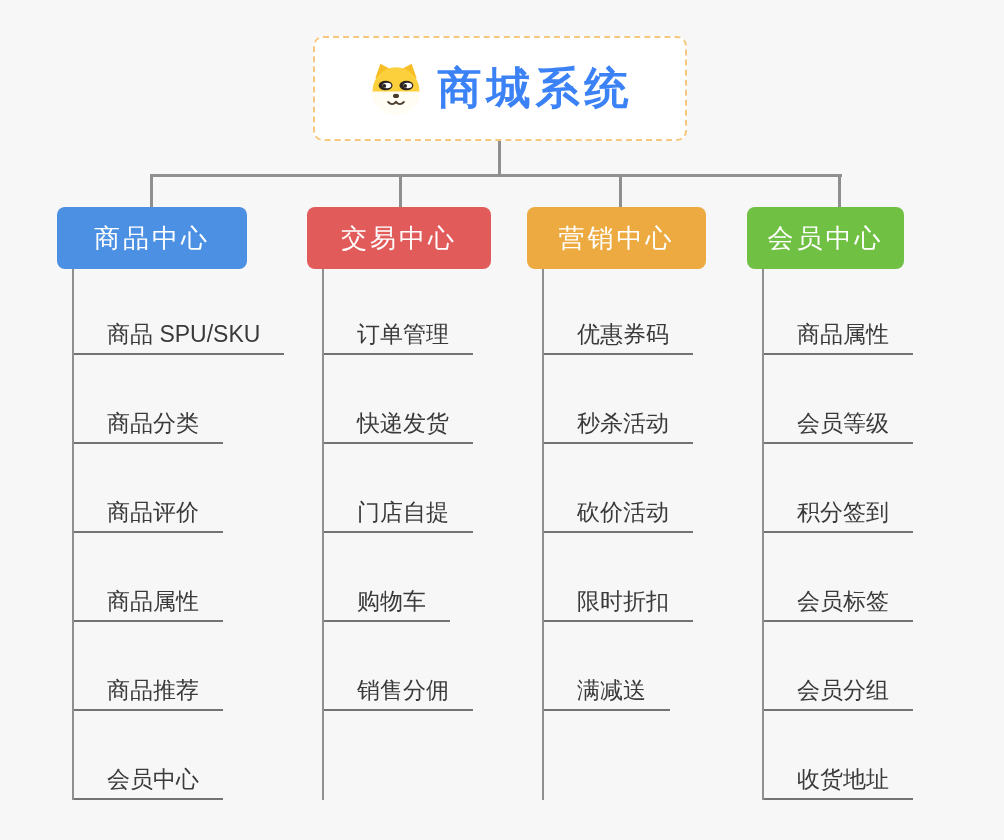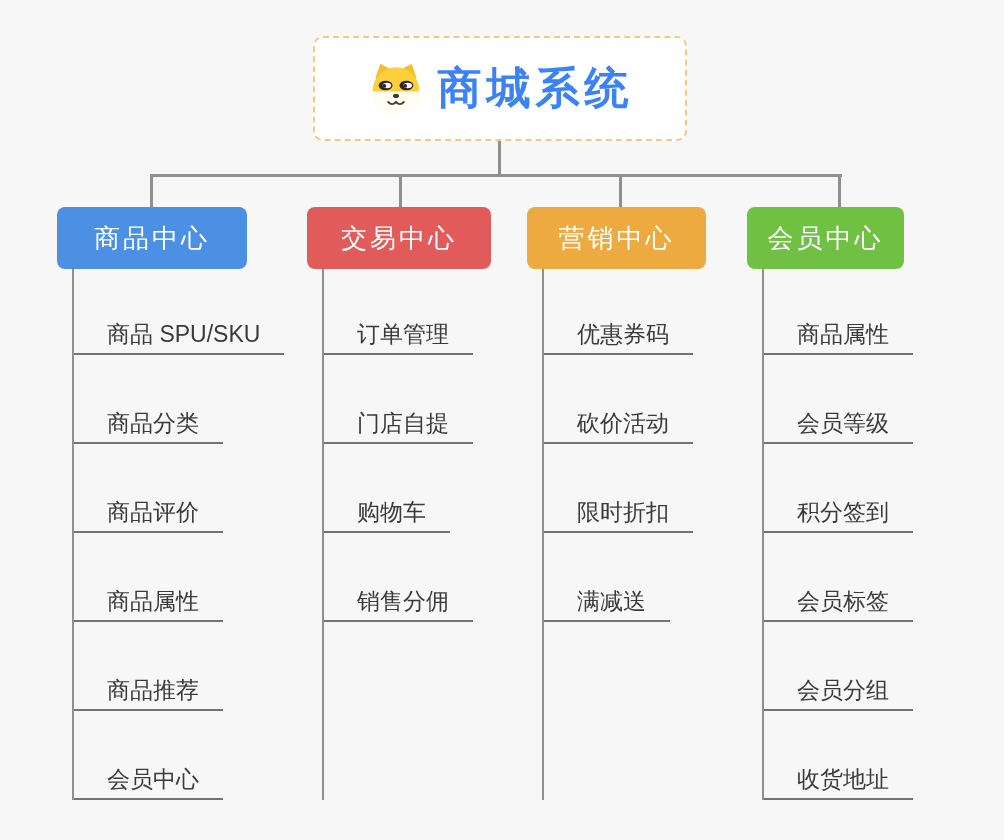--- a/index.html
+++ b/index.html
@@ -132,33 +132,39 @@
     <div class="row">
         <span class="item">会员中心</span>
       </div>
   </div>
 
   <div class="children c2">
     <div class="row">
         <span class="item">订单管理</span>
       </div>
     <div class="row">
+        <span class="item">快递发货</span>
+      </div>
+    <div class="row">
         <span class="item">门店自提</span>
       </div>
     <div class="row">
         <span class="item">购物车</span>
       </div>
     <div class="row">
         <span class="item">销售分佣</span>
       </div>
   </div>
 
   <div class="children c3">
     <div class="row">
         <span class="item">优惠券码</span>
+      </div>
+    <div class="row">
+        <span class="item">秒杀活动</span>
       </div>
     <div class="row">
         <span class="item">砍价活动</span>
       </div>
     <div class="row">
         <span class="item">限时折扣</span>
       </div>
     <div class="row">
         <span class="item">满减送</span>
       </div>

